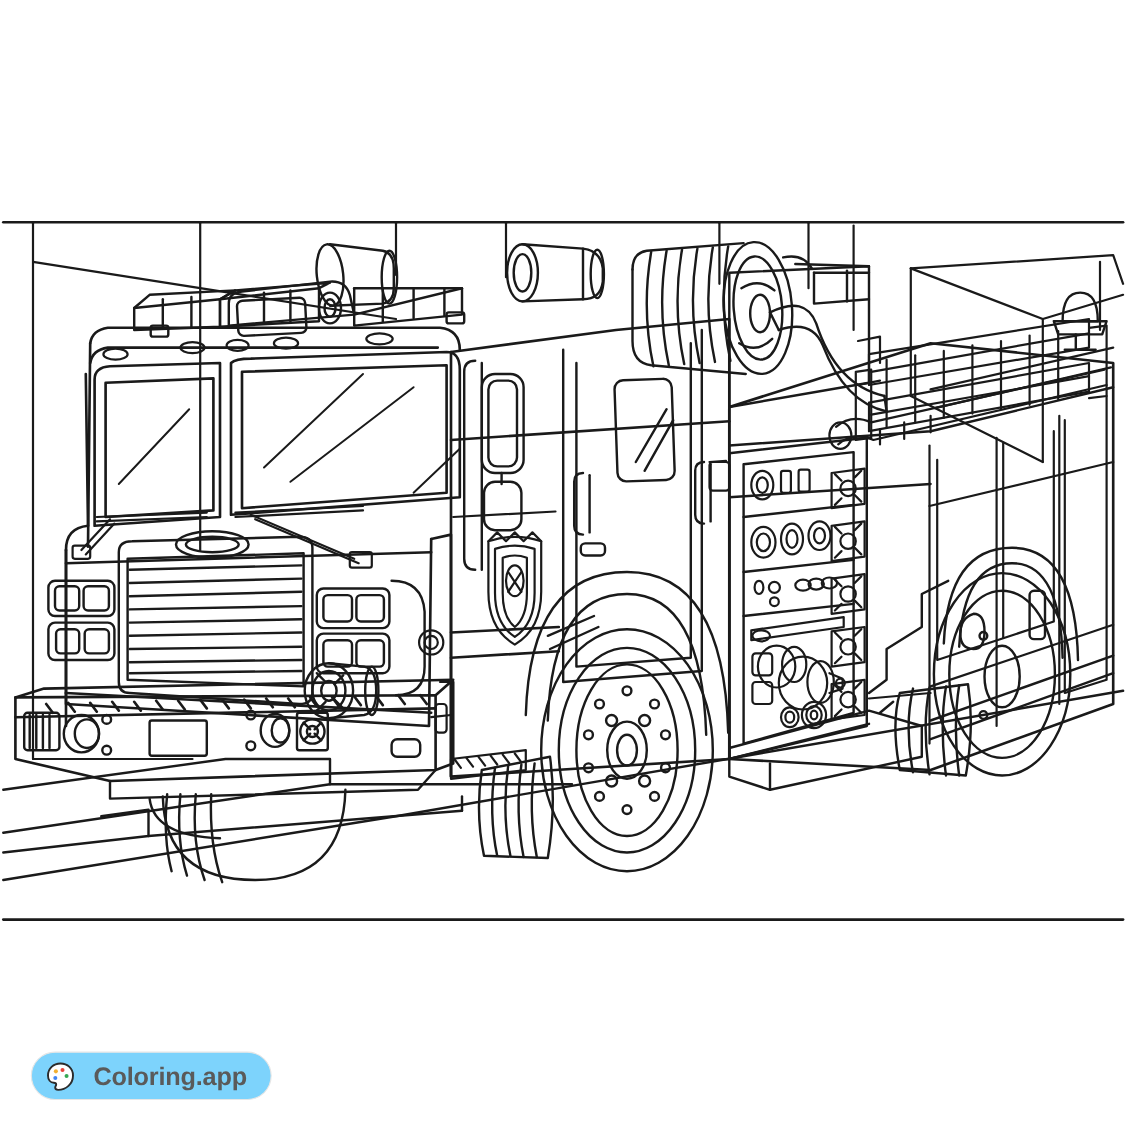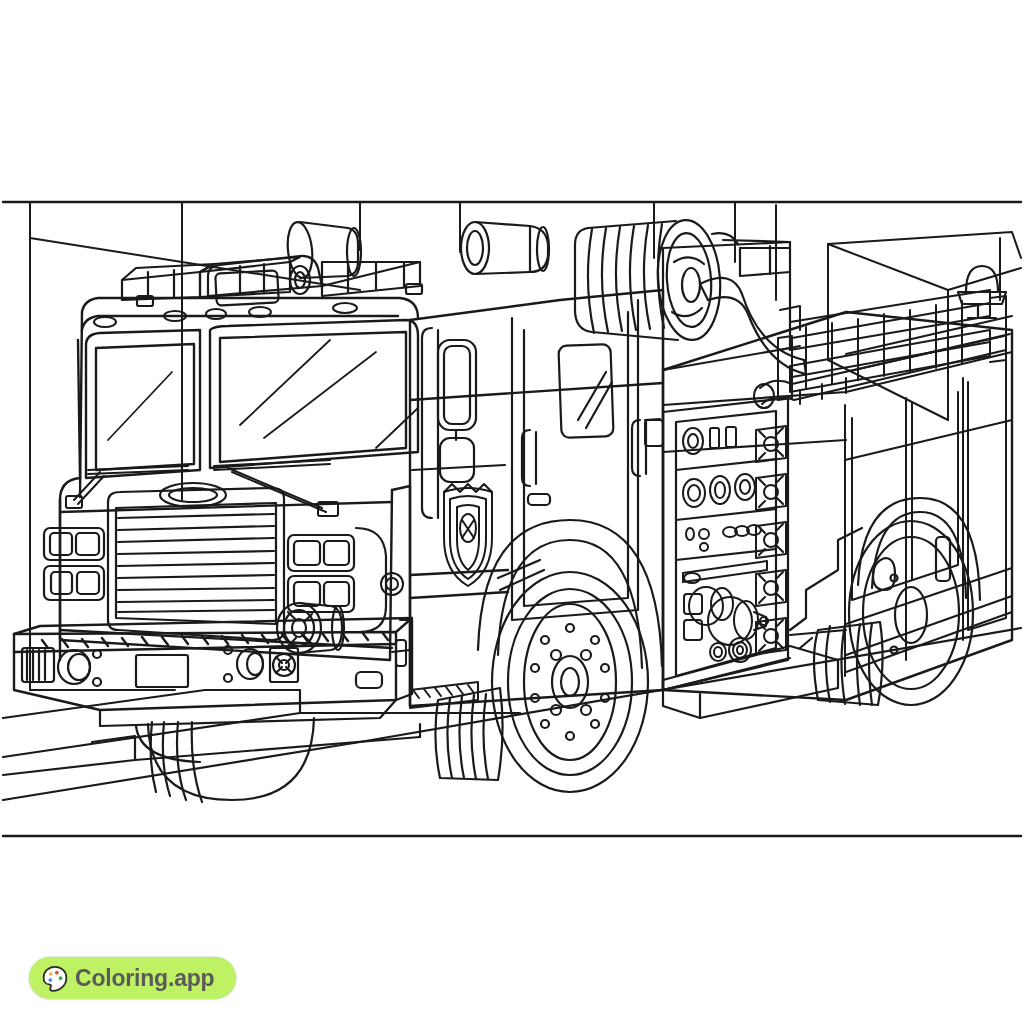--- a/index.html
+++ b/index.html
@@ -13,26 +13,26 @@
 
   
   #artwork{position:absolute;left:0;top:0;width:1024px;height:1024px;}
   #artwork svg{display:block;width:1024px;height:1024px;}
 
   
   .watermark{
     position:absolute;
     left:28px; bottom:24px;
     display:flex;align-items:center;
-    gap:6px;
+    gap:16px;
     height:44px;
     padding:0 22px 0 12px;
     border:1.6px solid #e6e6e6;
     border-radius:24px;
-    background:#bef264;
+    background:#7dd3fc;
     box-sizing:border-box;
   }
   .wm-icon{width:28px;height:28px;flex:0 0 28px;display:block;}
   .wm-text{
     font-size:23px;
     font-weight:bold;
     color:#5a5a5a;
     letter-spacing:-0.2px;
     line-height:1;
     white-space:nowrap;

